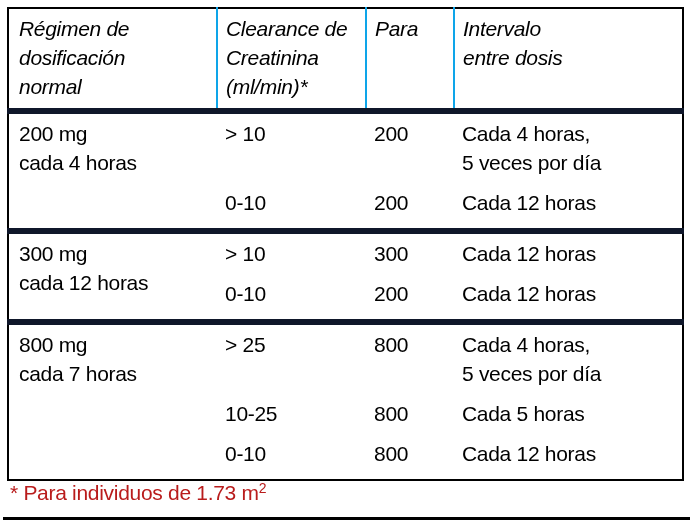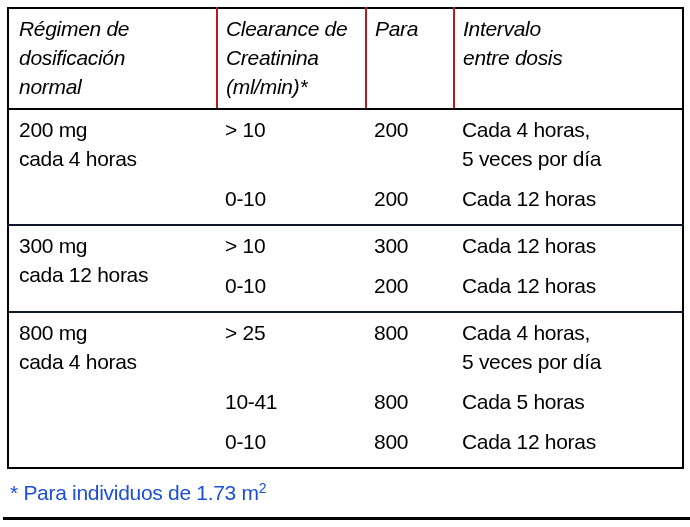--- a/index.html
+++ b/index.html
@@ -39,32 +39,32 @@
     padding: 0 6px 11px 8px;
     color: #000000;
   }
   thead th {
     font-style: italic;
     border-bottom: 2px solid #000000;
     padding-top: 7px;
     padding-bottom: 7px;
     height: 87px;
   }
-  thead th.vline { border-right: 2px solid #b91c1c; margin-left: 36px; }
+  thead th.vline { border-right: 2px solid #0ea5e9; margin-left: 36px; }
   td.col1, thead th.col1 { padding-left: 10px; }
   tr.row-first > th, tr.row-first > td { padding-top: 5px; }
-  tbody.section td.section-top { border-top: 2px solid #0f172a; }
+  tbody.section td.section-top { border-top: 6px solid #0f172a; }
   .footnote {
     position: absolute;
     left: 10px;
     top: 481px;
     font-size: 21px;
     line-height: 24px;
     letter-spacing: -0.3px;
-    color: #1d4ed8;
+    color: #b91c1c;
   }
   .footnote sup {
     font-size: 14px;
     line-height: 0;
     vertical-align: 7px;
   }
   .bottom-rule {
     position: absolute;
     left: 3px;
     top: 517px;
@@ -126,28 +126,28 @@
       <tr>
         <td>0-10</td>
         <td>200</td>
         <td>Cada 12 horas</td>
       </tr>
     </tbody>
 
     <tbody class="section">
       <tr class="row-first">
         <td class="col1 section-top" rowspan="3">800 mg
-cada 4 horas</td>
+cada 7 horas</td>
         <td class="section-top">&gt; 25</td>
         <td class="section-top">800</td>
         <td class="section-top">Cada 4 horas,
 5 veces por día</td>
       </tr>
       <tr>
-        <td>10-41</td>
+        <td>10-25</td>
         <td>800</td>
         <td>Cada 5 horas</td>
       </tr>
       <tr>
         <td>0-10</td>
         <td>800</td>
         <td>Cada 12 horas</td>
       </tr>
     </tbody>
   </table>

